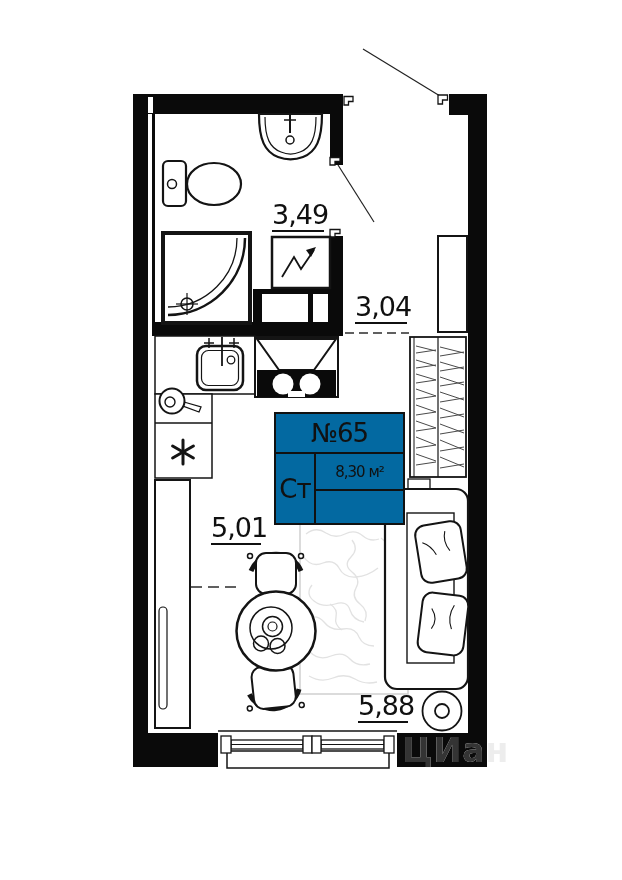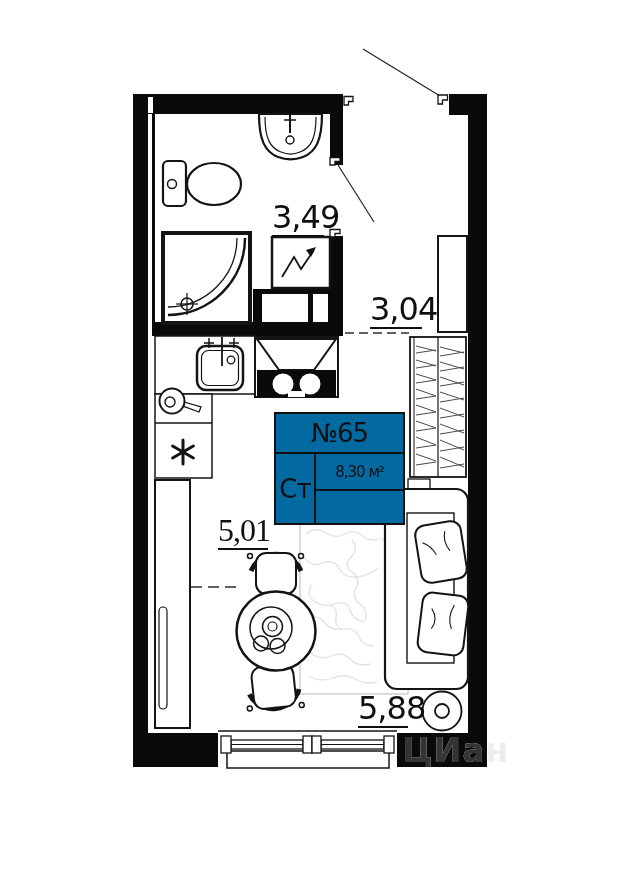--- a/index.html
+++ b/index.html
@@ -12,21 +12,21 @@
   .wf{fill:#ffffff;}
   .s{stroke:var(--line,#141414);fill:#ffffff;}
   .o{stroke:var(--line,#141414);fill:none;}
   .hatch line{stroke:var(--hatch,#4a4a4a);stroke-width:1;}
   .carpet path{stroke:var(--carpet-line,#e2e2e2);fill:none;stroke-width:1.3;}
   .dash{stroke:#2c2c2c;fill:none;}
   .swing{stroke:#222222;stroke-width:1.2;fill:none;}
   .hinge{fill:#ffffff;stroke:var(--line,#141414);stroke-width:1.3;}
 
   
-  .dim{position:absolute;color:var(--dim-text,#101010);font-size:32px;line-height:1;
+  .dim{position:absolute;color:var(--dim-text,#101010);font-size:27px;line-height:1;
        letter-spacing:-1px;text-align:right;border-bottom:2px solid var(--dim-text,#101010);
        padding-bottom:2px;}
 
   
   .unitbox{position:absolute;left:274px;top:412px;width:131px;height:113px;
            border:2px solid #111;background:#0369a1;box-sizing:border-box;
            display:flex;flex-direction:column;color:#111;}
   .ub-row1{height:38px;border-bottom:2px solid #111;display:flex;align-items:center;
            justify-content:center;font-size:26px;letter-spacing:-1px;}
   .ub-body{flex:1;display:flex;}
@@ -263,22 +263,22 @@
       <rect class="s" stroke-width="1.3" x="321" y="740" width="63" height="9"></rect>
       <line class="o" stroke-width="1" x1="321" y1="744.5" x2="384" y2="744.5"></line>
       <rect class="s" stroke-width="1.3" x="221" y="736" width="10" height="17"></rect>
       <rect class="s" stroke-width="1.3" x="303" y="736" width="9" height="17"></rect>
       <rect class="s" stroke-width="1.3" x="312" y="736" width="9" height="17"></rect>
       <rect class="s" stroke-width="1.3" x="384" y="736" width="10" height="17"></rect>
     </g>
   </svg>
 
   <div class="dim" style="left:272px;top:201px;width:52px;">3,49</div>
-  <div class="dim" style="left:370px;top:293px;width:52px;">3,04</div>
-  <div class="dim" style="left:218px;top:514px;width:50px;font-family:Liberation Serif, serif;">5,01</div>
+  <div class="dim" style="left:355px;top:293px;width:52px;">3,04</div>
+  <div class="dim" style="left:211px;top:514px;width:50px;">5,01</div>
   <div class="dim" style="left:358px;top:692px;width:50px;">5,88</div>
 
   <div class="unitbox">
     <div class="ub-row1">№65</div>
     <div class="ub-body">
       <div class="ub-left">Ст</div>
       <div class="ub-right">
         <div class="ub-r1">8,30 м²</div>
       </div>
     </div>

